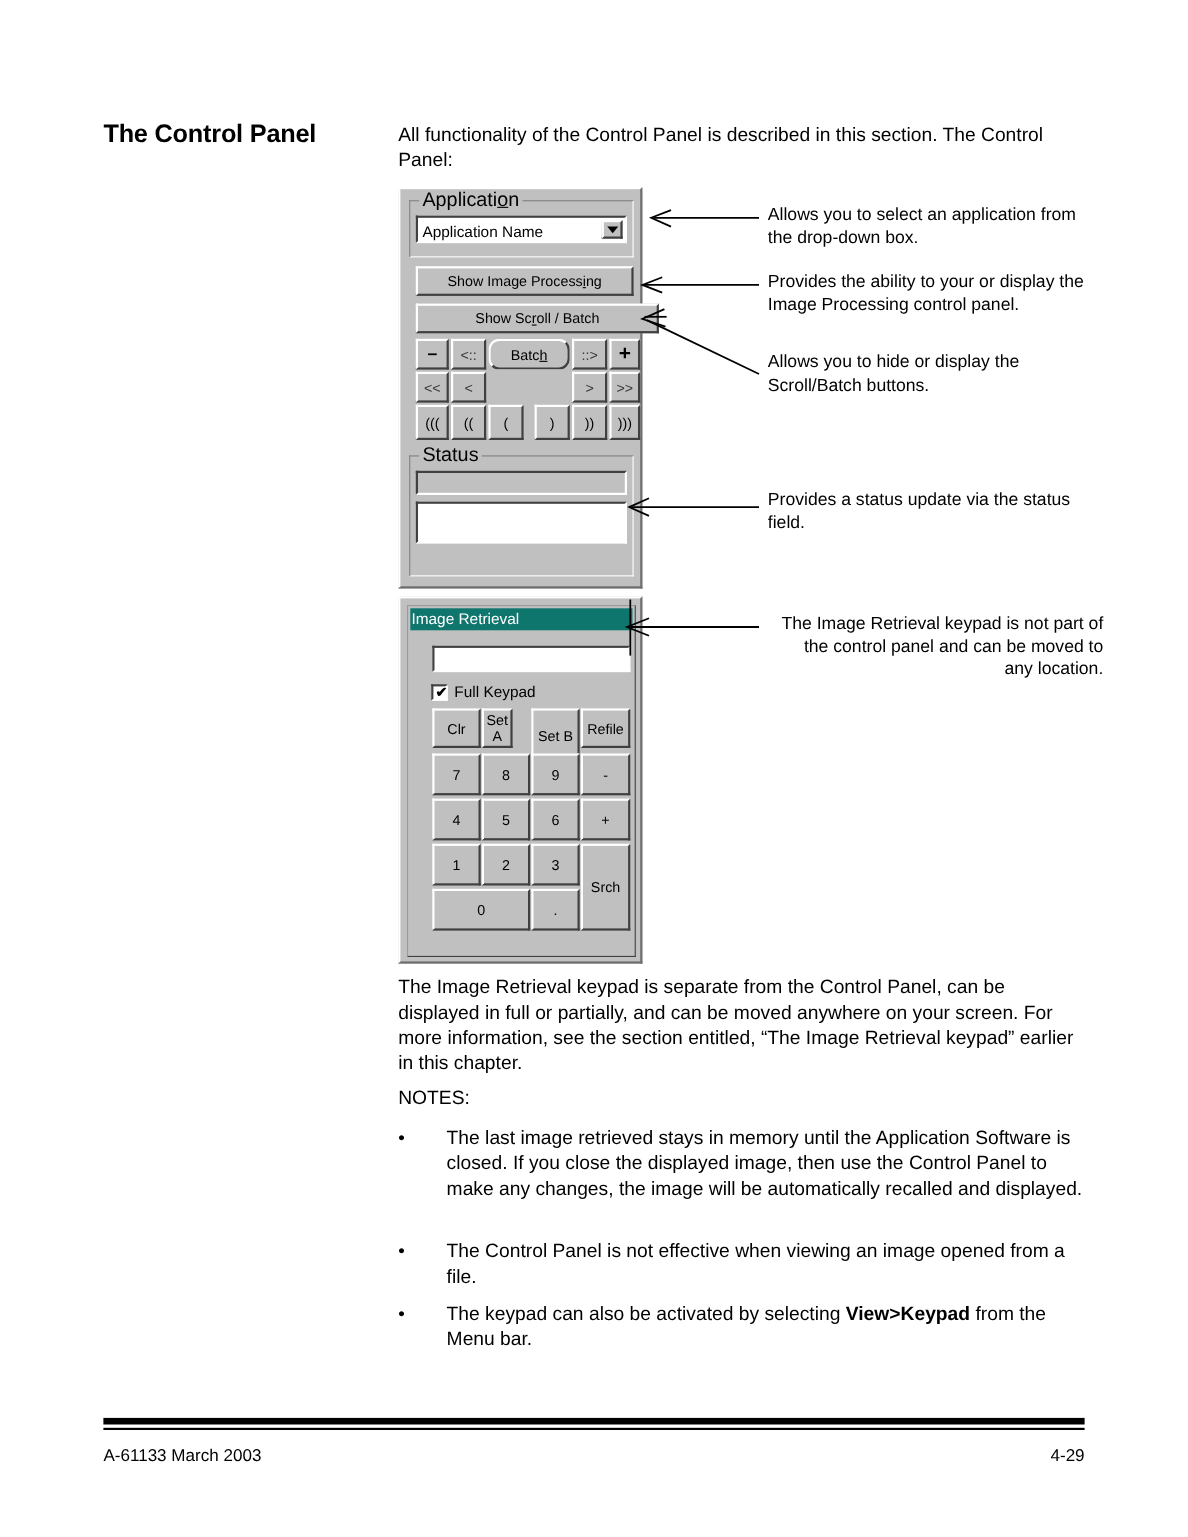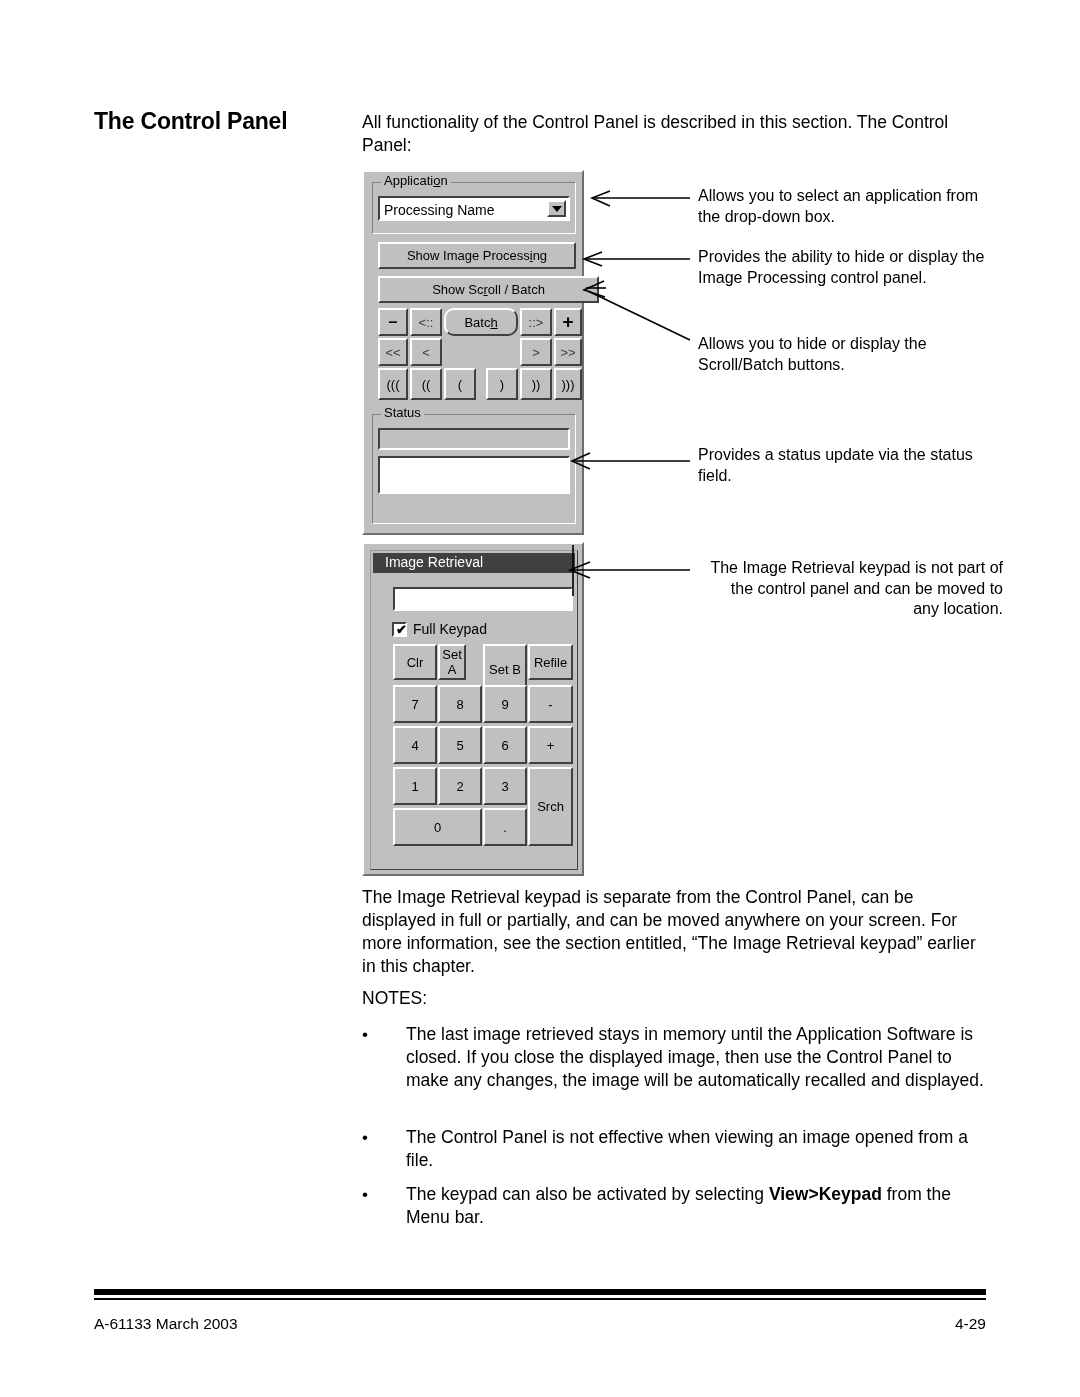--- a/index.html
+++ b/index.html
@@ -34,21 +34,21 @@
   .kp{top:372px;height:334px;}
 
   .group{
     position:absolute; border:1px solid #808080;
     border-top-color:#808080; border-left-color:#808080;
     border-right-color:#ffffff; border-bottom-color:#ffffff;
     box-sizing:border-box;
   }
   .group-label{
     position:absolute; top:-9px; left:8px; background:#c0c0c0;
-    padding:0 3px; font-size:13px; line-height:14px;
+    padding:0 3px; font-size:18px; line-height:14px;
   }
   .group-label u{text-decoration:underline;}
 
   
   .sunken{
     background:#ffffff;
     border-top:2px solid #404040; border-left:2px solid #404040;
     border-right:2px solid #ffffff; border-bottom:2px solid #ffffff;
     box-sizing:border-box;
   }
@@ -71,22 +71,22 @@
   }
   .combo .arrowbtn{
     position:absolute; right:2px; top:2px; width:19px; bottom:2px;
   }
   .combo .arrowbtn .tri{
     width:0;height:0;border-left:5px solid transparent;border-right:5px solid transparent;
     border-top:6px solid #000;
   }
 
   .kptitle{
-    position:absolute; background:#404040; color:#ffffff;
-    font-size:14px; line-height:19px; padding-left:12px;
+    position:absolute; background:#0f766e; color:#ffffff;
+    font-size:14px; line-height:19px; padding-left:1px;
     box-sizing:border-box;
   }
 
   .chkrow{position:absolute; display:flex; align-items:center; gap:6px; font-size:14px;}
   .chkbox{
     width:15px;height:15px;background:#fff;
     border-top:2px solid #404040;border-left:2px solid #404040;
     border-right:2px solid #ffffff;border-bottom:2px solid #ffffff;
     box-sizing:border-box; position:relative;
   }
@@ -121,21 +121,21 @@
 
   <div class="figure">
 
     <div class="win cp">
 
       <div class="group" style="left:8px;top:10px;width:204px;height:52px;">
         <span class="group-label"><span>Applicati</span><u>o</u><span>n</span></span>
       </div>
 
       <div class="combo sunken" style="left:14px;top:24px;width:192px;height:25px;">
-        <span class="txt">Processing Name</span>
+        <span class="txt">Application Name</span>
         <span class="btn arrowbtn">
             <span class="tri"></span>
           </span>
       </div>
 
       <div class="btn" style="position:absolute;left:14px;top:70px;width:198px;height:27px;">
         <span><span>Show Image Process</span><u>i</u><span>ng</span></span>
       </div>
 
       <div class="btn" style="position:absolute;left:14px;top:104px;width:221px;height:27px;">
@@ -289,22 +289,22 @@
       <line x1="690" y1="461" x2="574" y2="461"></line>
       <polyline points="590,453 572,461 590,469"></polyline>
 
       <line x1="690" y1="570" x2="572" y2="570"></line>
       <polyline points="590,562 570,570 590,578"></polyline>
       <line x1="573" y1="545" x2="573" y2="596"></line>
     </g>
   </svg>
 
   <div class="callout" style="left:698px;top:186px;">Allows you to select an application from the drop-down box.</div>
-  <div class="callout" style="left:698px;top:247px;">Provides the ability to hide or display the Image Processing control panel.</div>
-  <div class="callout" style="left:698px;top:334px;">Allows you to hide or display the Scroll/Batch buttons.</div>
+  <div class="callout" style="left:698px;top:247px;">Provides the ability to your or display the Image Processing control panel.</div>
+  <div class="callout" style="left:698px;top:320px;">Allows you to hide or display the Scroll/Batch buttons.</div>
   <div class="callout" style="left:698px;top:445px;">Provides a status update via the status field.</div>
   <div class="callout" style="left:703px;top:558px;text-align:right;">The Image Retrieval keypad is not part of the control panel and can be moved to any location.</div>
 
   <div class="body-para" style="top:886px;">The Image Retrieval keypad is separate from the Control Panel, can be displayed in full or partially, and can be moved anywhere on your screen. For more information, see the section entitled, “The Image Retrieval keypad” earlier in this chapter.</div>
   <div class="notes-label" style="top:988px;">NOTES:</div>
 
   <div class="note" style="top:1023px;">
     <span class="bullet">•</span>
     <span class="ntext">The last image retrieved stays in memory until the Application Software is closed.  If you close the displayed image, then use the Control Panel to make any changes, the image will be automatically recalled and displayed.</span>
   </div>

